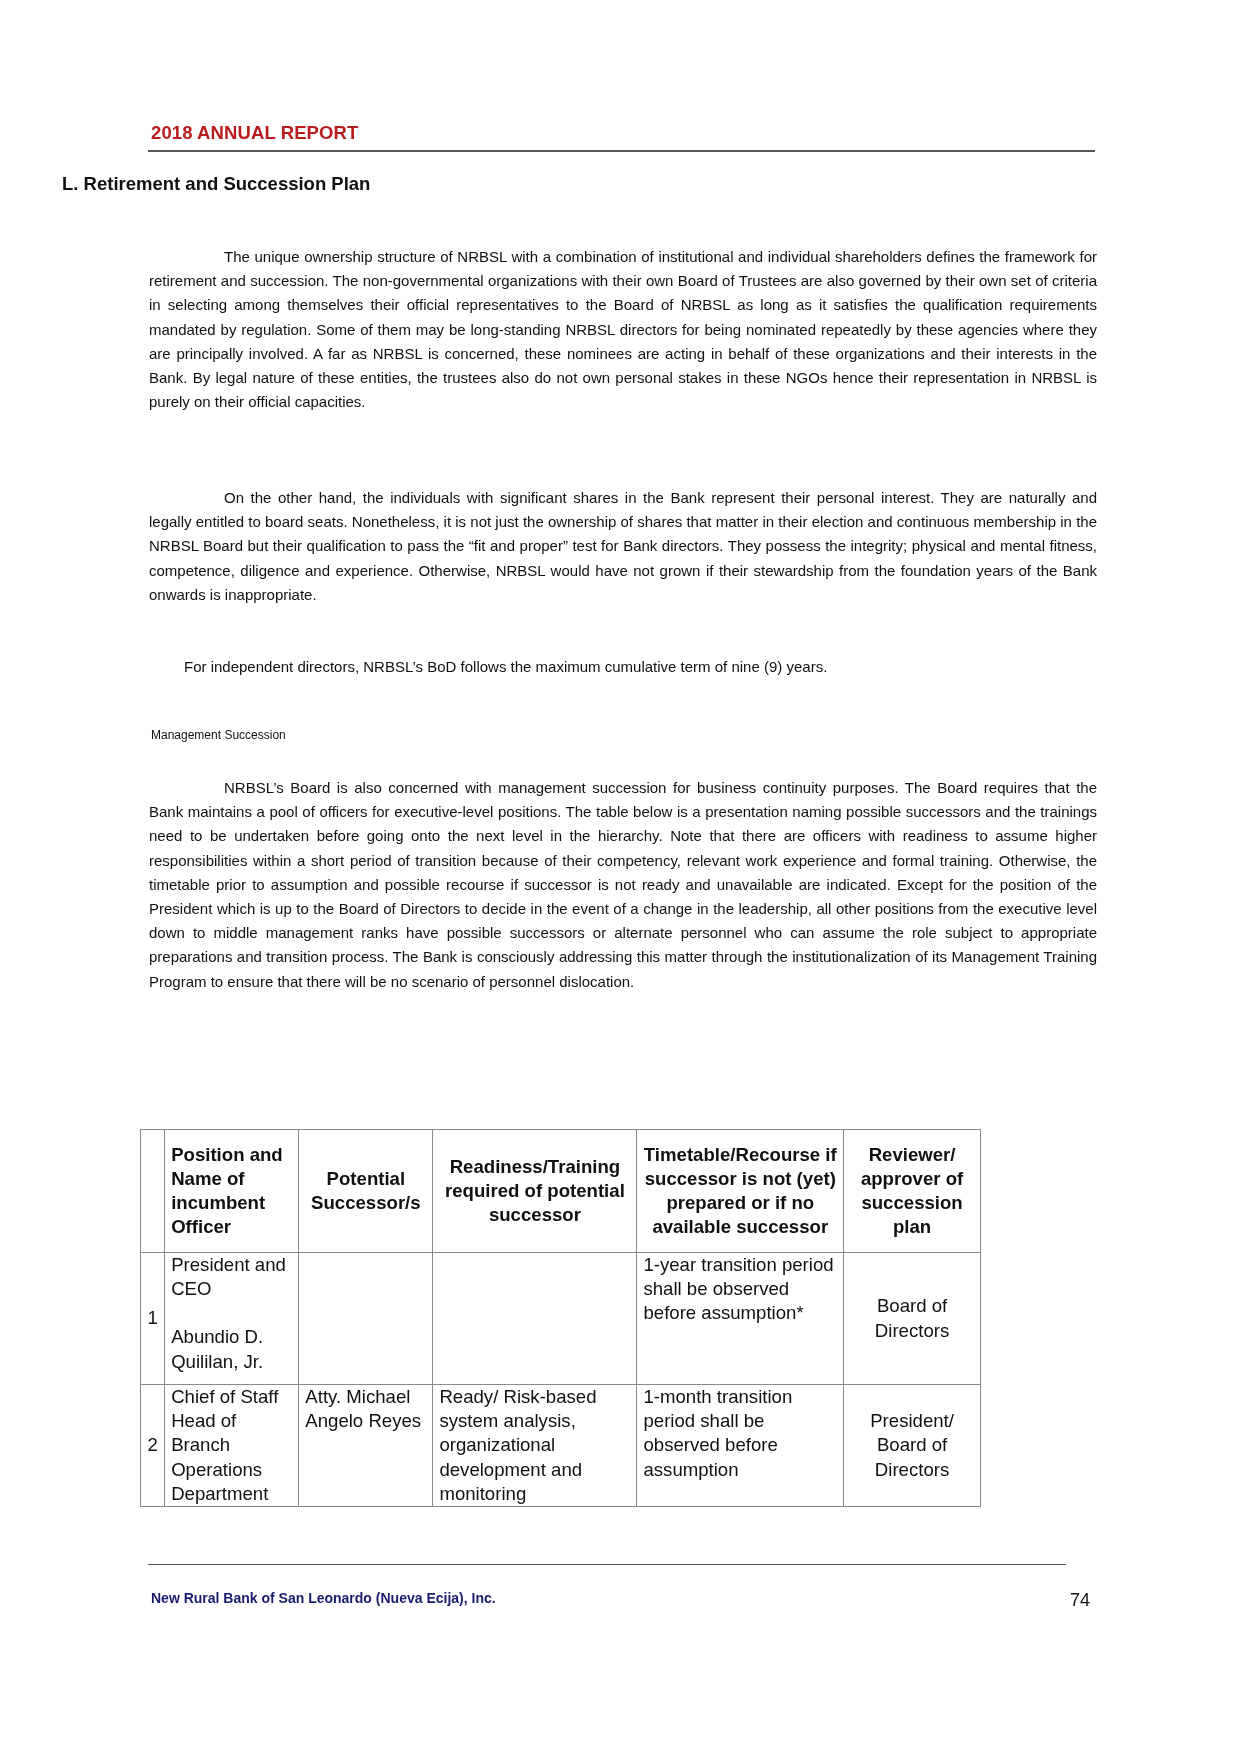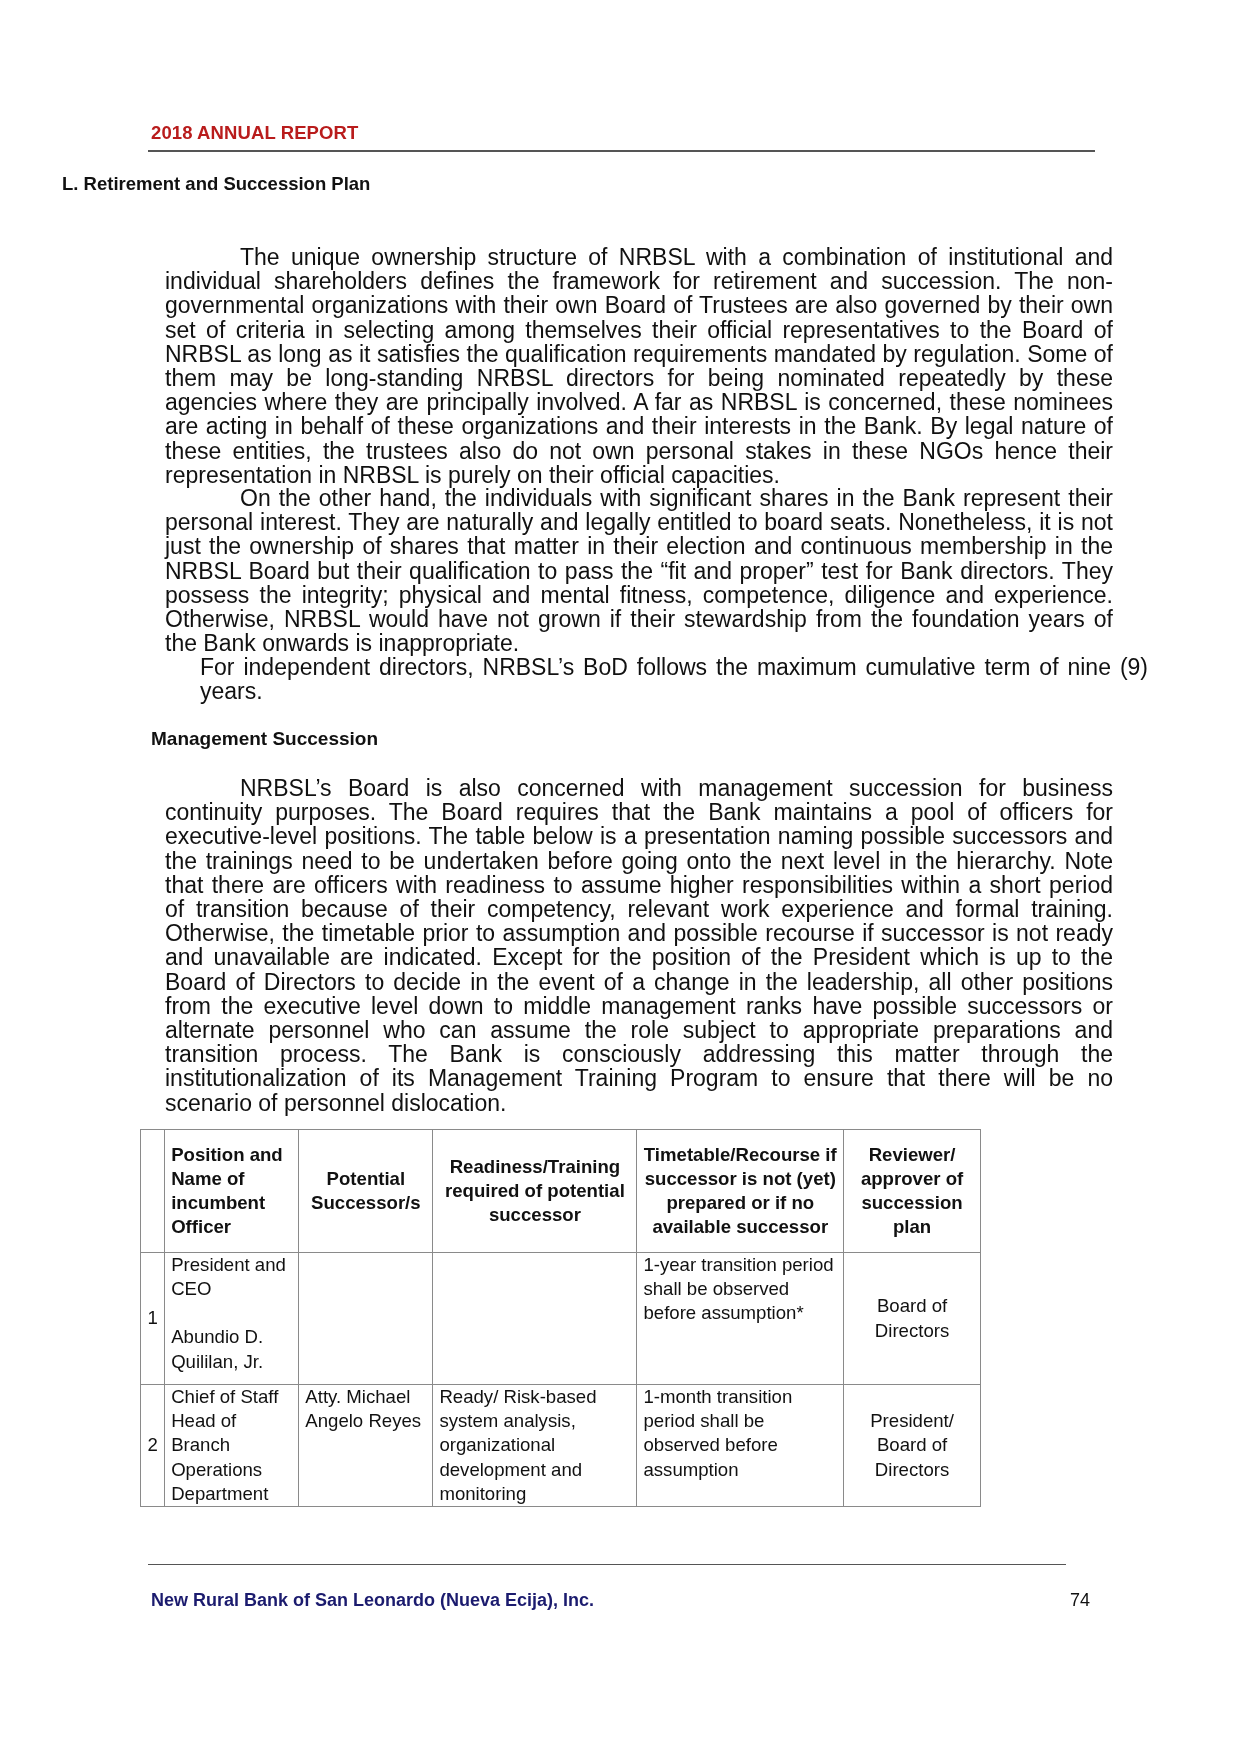--- a/index.html
+++ b/index.html
@@ -3,32 +3,32 @@
 <meta charset="utf-8">
 <style>
   html, body { margin: 0; padding: 0; background: #ffffff; }
   body { width: 1241px; height: 1755px; position: relative; overflow: hidden;
          font-family: "Liberation Sans", sans-serif; color: #111; }
   .abs { position: absolute; }
   .hdr { left: 151px; top: 122px; font-size: 18.5px; font-weight: bold; color: #b91c1c; letter-spacing: 0.1px; }
   .hrule { left: 148px; top: 150px; width: 947px; height: 0; border-top: 2px solid #555; }
   .title { left: 0; width: 1241px; top: 173px; font-size: 18.5px; font-weight: bold; }
   .title span { margin-left: 62px; }
-  .para { left: 165px; width: 948px; font-size: 23px; line-height: 24.2px; text-align: justify; }
+  .para { left: 149px; width: 948px; font-size: 15px; line-height: 24.2px; text-align: justify; }
   .para.indent { text-indent: 75px; }
-  .sub { left: 151px; font-size: 19px; font-weight: bold; }
+  .sub { left: 151px; font-size: 12px; font-weight: normal; }
   table.succ { position: absolute; left: 140px; top: 1129px; width: 841px;
                border-collapse: collapse; font-size: 18.6px; line-height: 24.2px; }
   table.succ td, table.succ th { border: 1.5px solid #8a8a8a; vertical-align: top; padding: 0 6px; }
   table.succ th { font-weight: bold; text-align: center; vertical-align: middle; }
   table.succ th.left { text-align: left; }
   table.succ td.num { text-align: center; vertical-align: middle; padding: 0 2px; }
   table.succ td.mid { vertical-align: middle; text-align: center; }
   .frule { left: 148px; top: 1564px; width: 918px; height: 0; border-top: 1.5px solid #555; }
-  .ftext { left: 151px; top: 1590px; font-size: 18px; font-weight: bold; color: #1b1b6e; }
+  .ftext { left: 151px; top: 1590px; font-size: 14px; font-weight: bold; color: #1b1b6e; }
   .pnum { left: 1070px; top: 1590px; font-size: 18px; }
   .line { display: block; }
 </style>
 </head>
 <body>
 
 <div class="abs hdr">2018 ANNUAL REPORT</div>
 <div class="abs hrule"></div>
 
 <div class="abs title"><span>L.  Retirement and Succession Plan</span></div>

